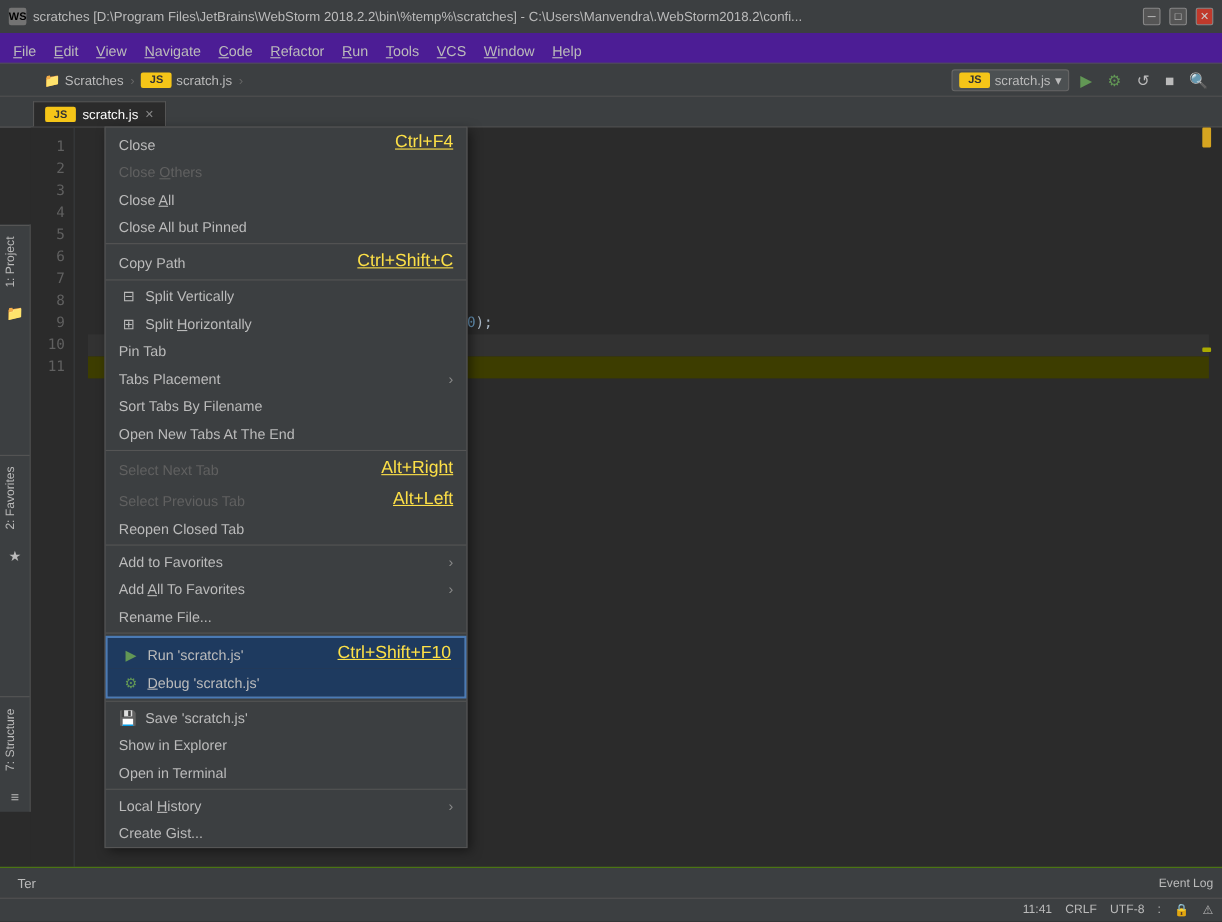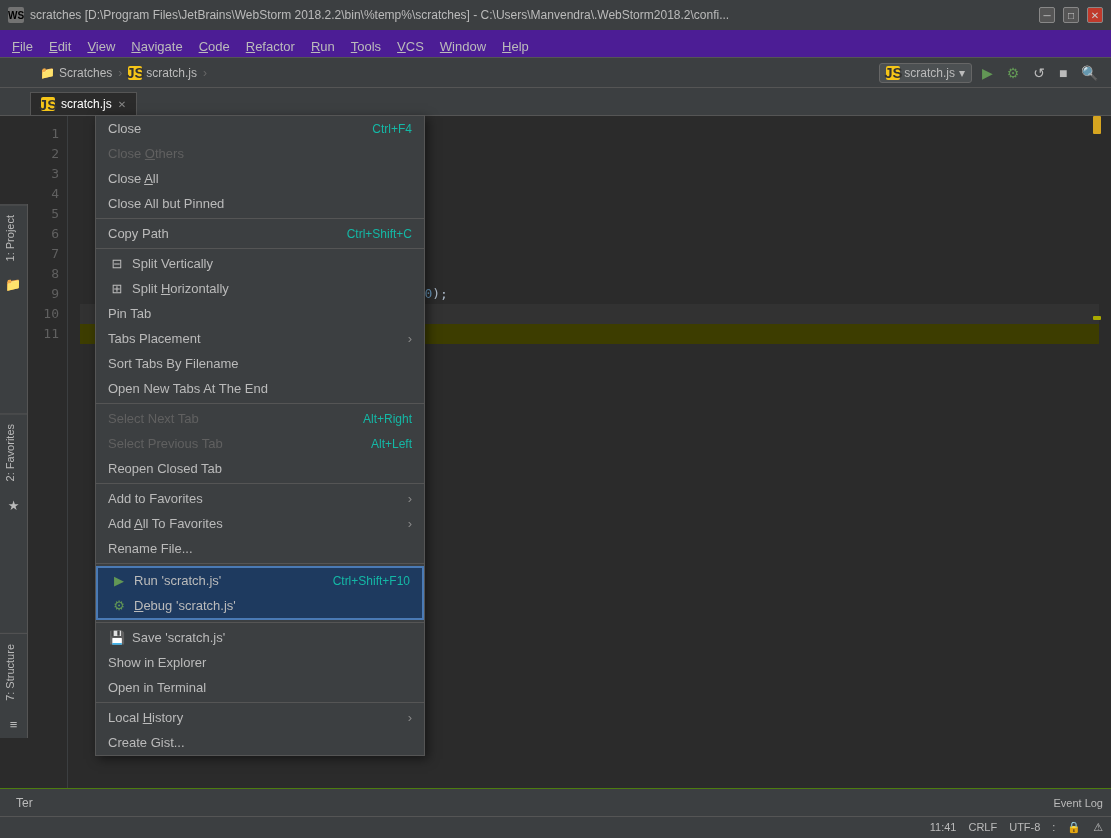--- a/index.html
+++ b/index.html
@@ -74,24 +74,24 @@
       gap: 4px;
     }
     .breadcrumb-item {
       color: #bbb;
       font-size: 12px;
       display: flex; align-items: center; gap: 4px;
     }
     .breadcrumb-sep { color: #666; margin: 0 2px; }
     .folder-icon { color: #d4a847; font-size: 12px; }
     .js-icon {
-      width: 14px; height: 14px;
+      width: 28px; height: 14px;
       background: #f5c518;
       border-radius: 2px;
-      font-size: 15px; font-weight: bold; color: #333;
+      font-size: 10px; font-weight: bold; color: #333;
       display: inline-flex; align-items: center; justify-content: center;
     }
     .toolbar-right {
       margin-left: auto;
       display: flex; align-items: center; gap: 6px;
     }
     .scratch-dropdown {
       background: #4c5052;
       border: 1px solid #666;
       border-radius: 3px;
@@ -188,21 +188,21 @@
       justify-content: space-between;
       cursor: pointer;
       position: relative;
     }
     .cm-item.disabled { color: #606060; cursor: default; }
     .cm-separator {
       height: 1px;
       background: #555;
       margin: 2px 0;
     }
-    .cm-shortcut { color: #14b8a6; font-size: 12px; margin-left: auto; }
+    .cm-shortcut { color: #fde047; font-size: 16px; margin-left: auto; text-decoration: underline; }
     .cm-arrow { color: #888; margin-left: 8px; }
     .cm-label { flex: 1; }
     .cm-item-icon {
       width: 18px;
       margin-right: 6px;
       display: flex; align-items: center; justify-content: center;
     }
 
     
     .status-bar {

